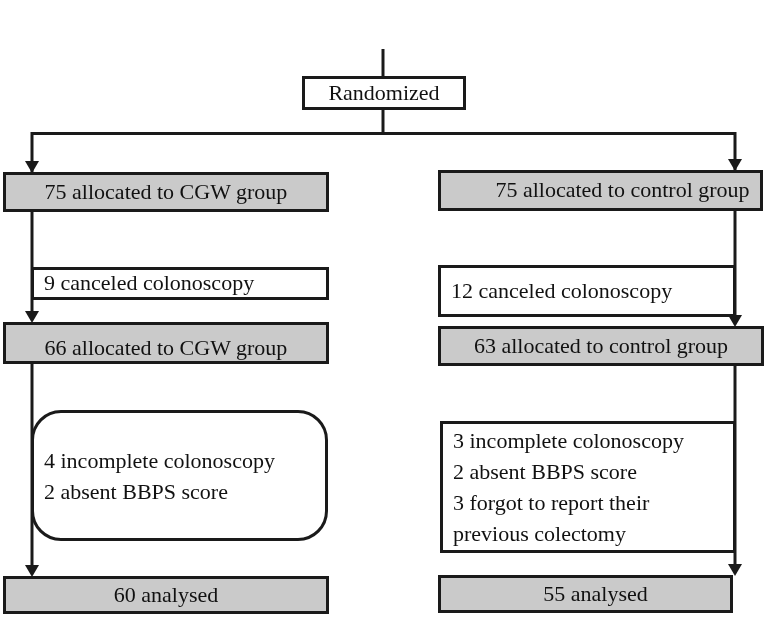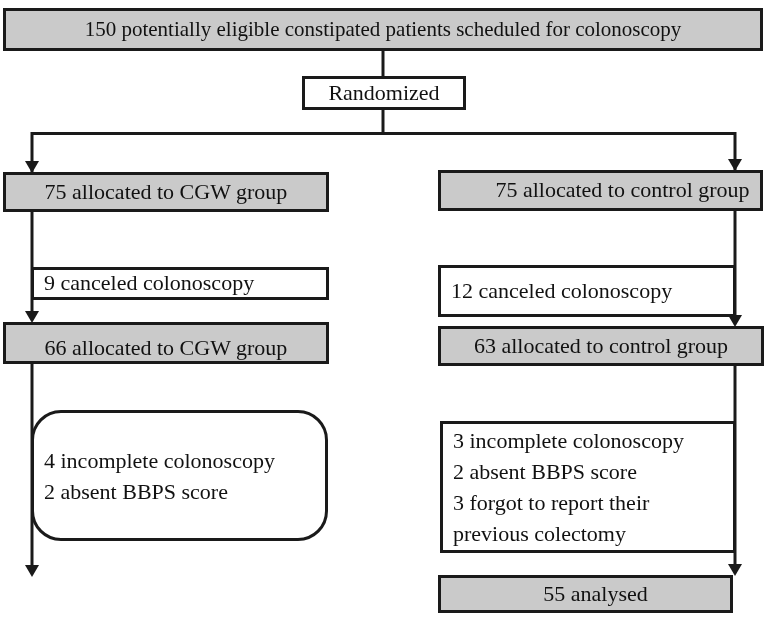--- a/index.html
+++ b/index.html
@@ -74,23 +74,20 @@
     <g fill="#1a1a1a" stroke="none">
       <path d="M32 173 l-7 -12 h14 z"></path>
       <path d="M735 171 l-7 -12 h14 z"></path>
       <path d="M32 323 l-7 -12 h14 z"></path>
       <path d="M735 327 l-7 -12 h14 z"></path>
       <path d="M32 577 l-7 -12 h14 z"></path>
       <path d="M735 576 l-7 -12 h14 z"></path>
     </g>
   </svg>
 
-  <div class="box gray center b-eligible">
-    <span>150 potentially eligible constipated patients scheduled for colonoscopy</span>
-  </div>
 
   <div class="box center b-randomized">
     <span>Randomized</span>
   </div>
 
   <div class="box gray center b-l-alloc75">
     <span>75 allocated to CGW group</span>
   </div>
 
   <div class="box gray center b-r-alloc75">
@@ -122,18 +119,21 @@
 
   <div class="box leftpad multiline b-r-reasons">
     <div class="lines">
       <div>3 incomplete colonoscopy</div>
       <div>2 absent BBPS score</div>
       <div>3 forgot to report their</div>
       <div>previous colectomy</div>
     </div>
   </div>
 
+  <div class="box gray center b-l-analysed">
+    <span>60 analysed</span>
+  </div>
 
   <div class="box gray center b-r-analysed">
     <span>55 analysed</span>
   </div>
 
 </div>
 
 </body></html>

